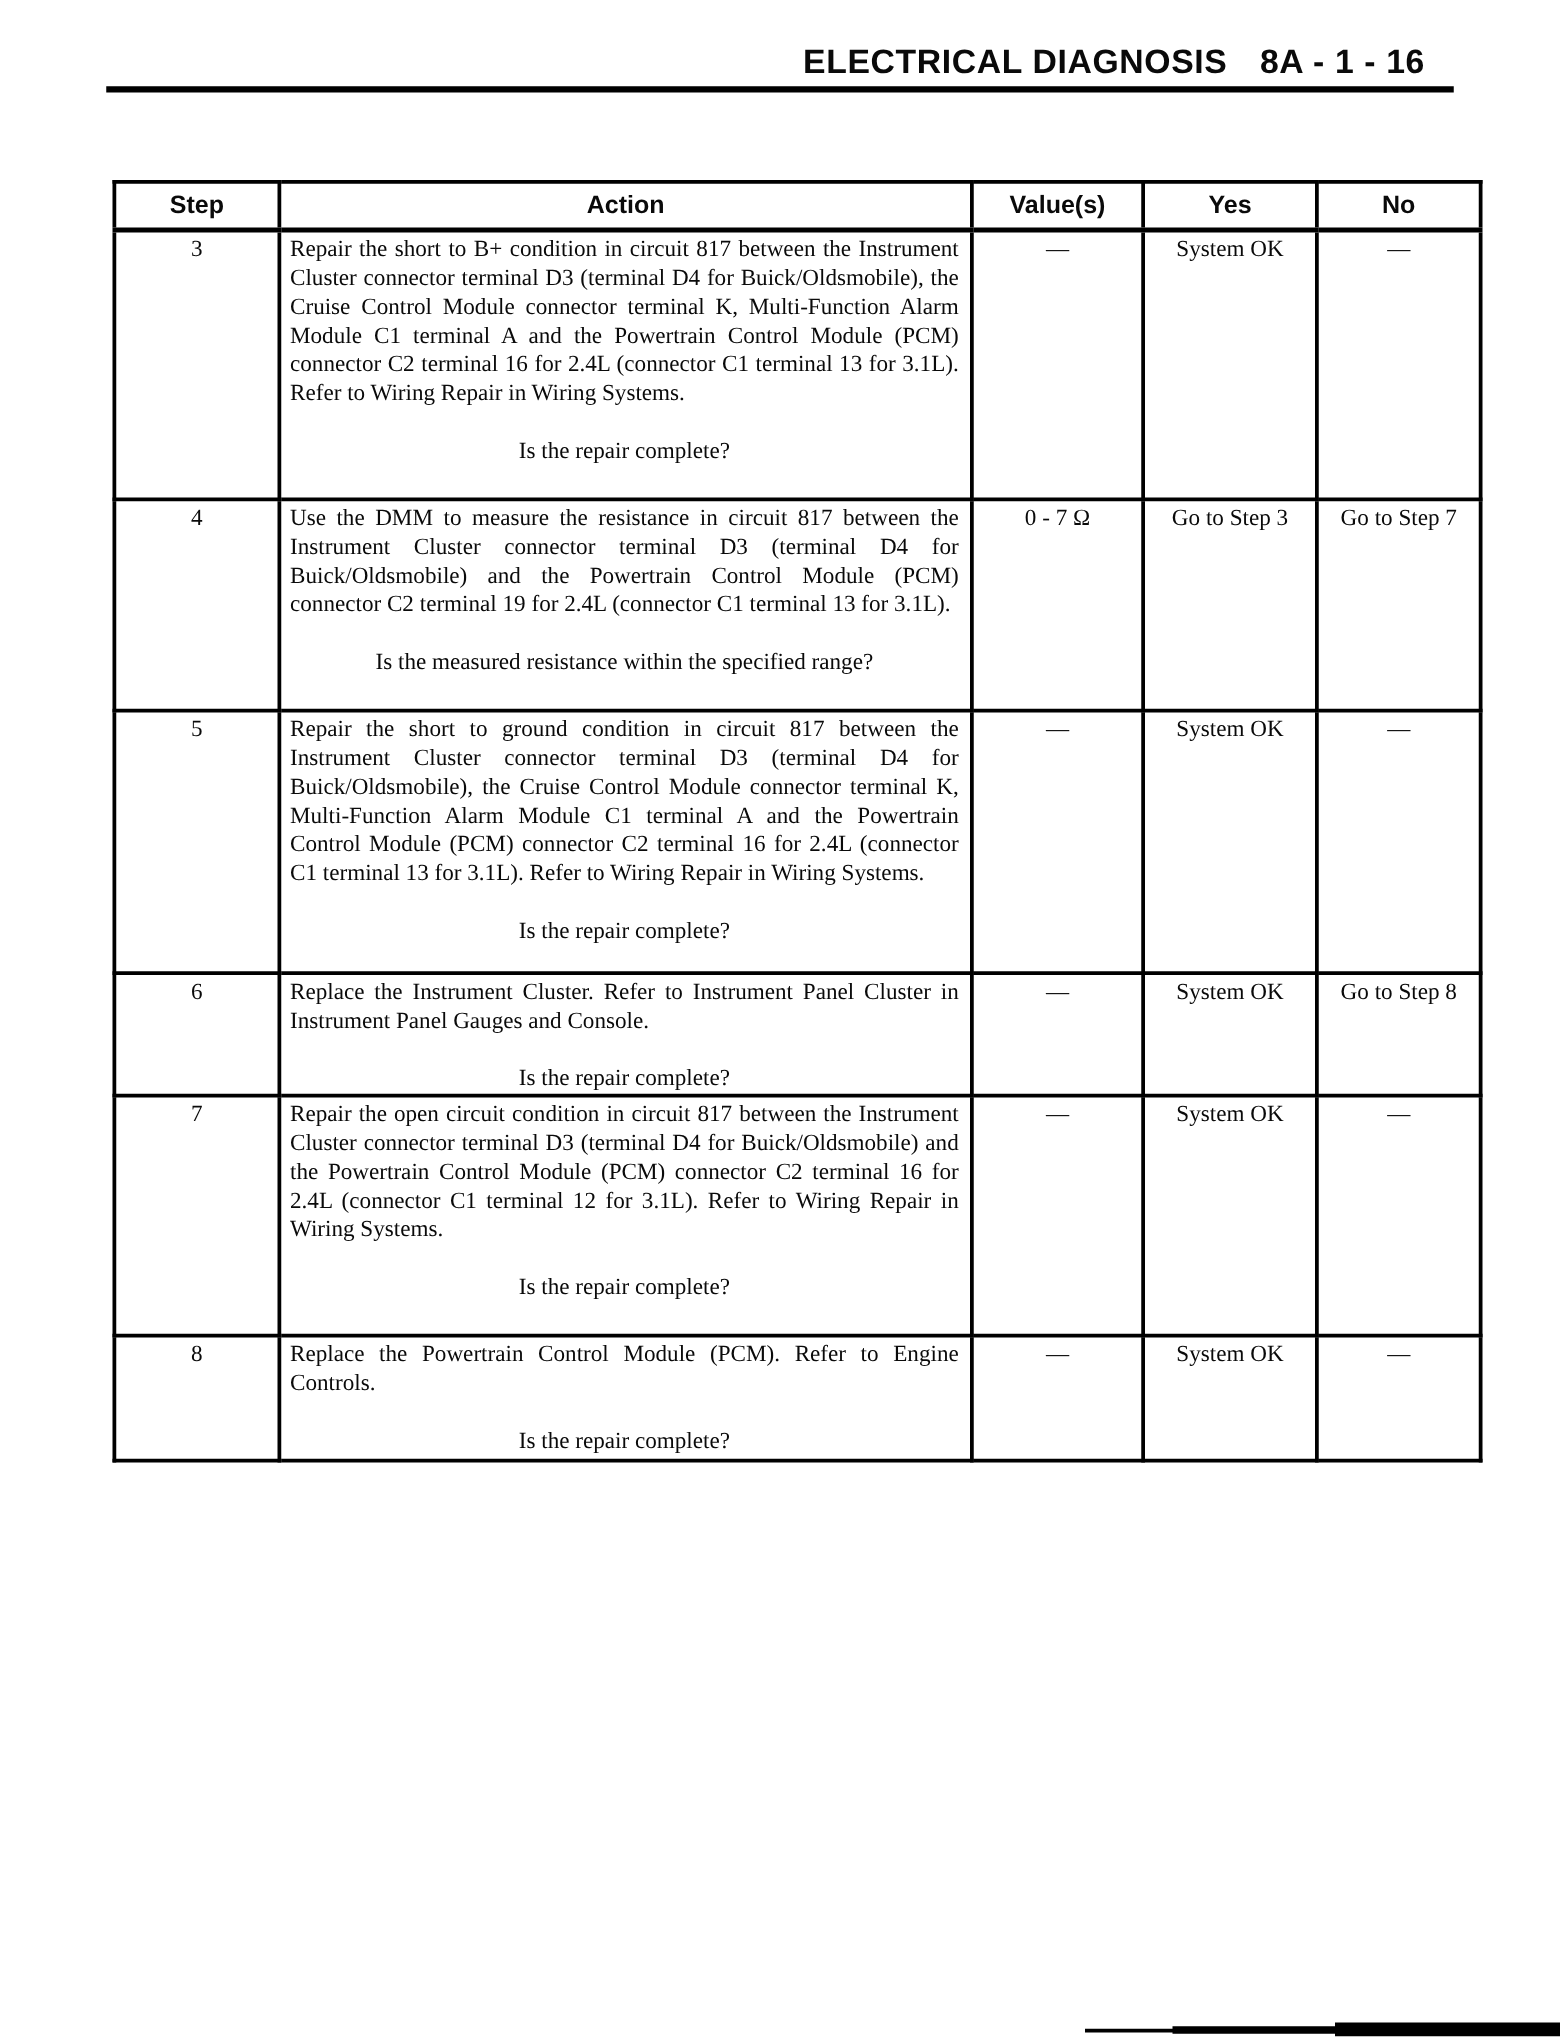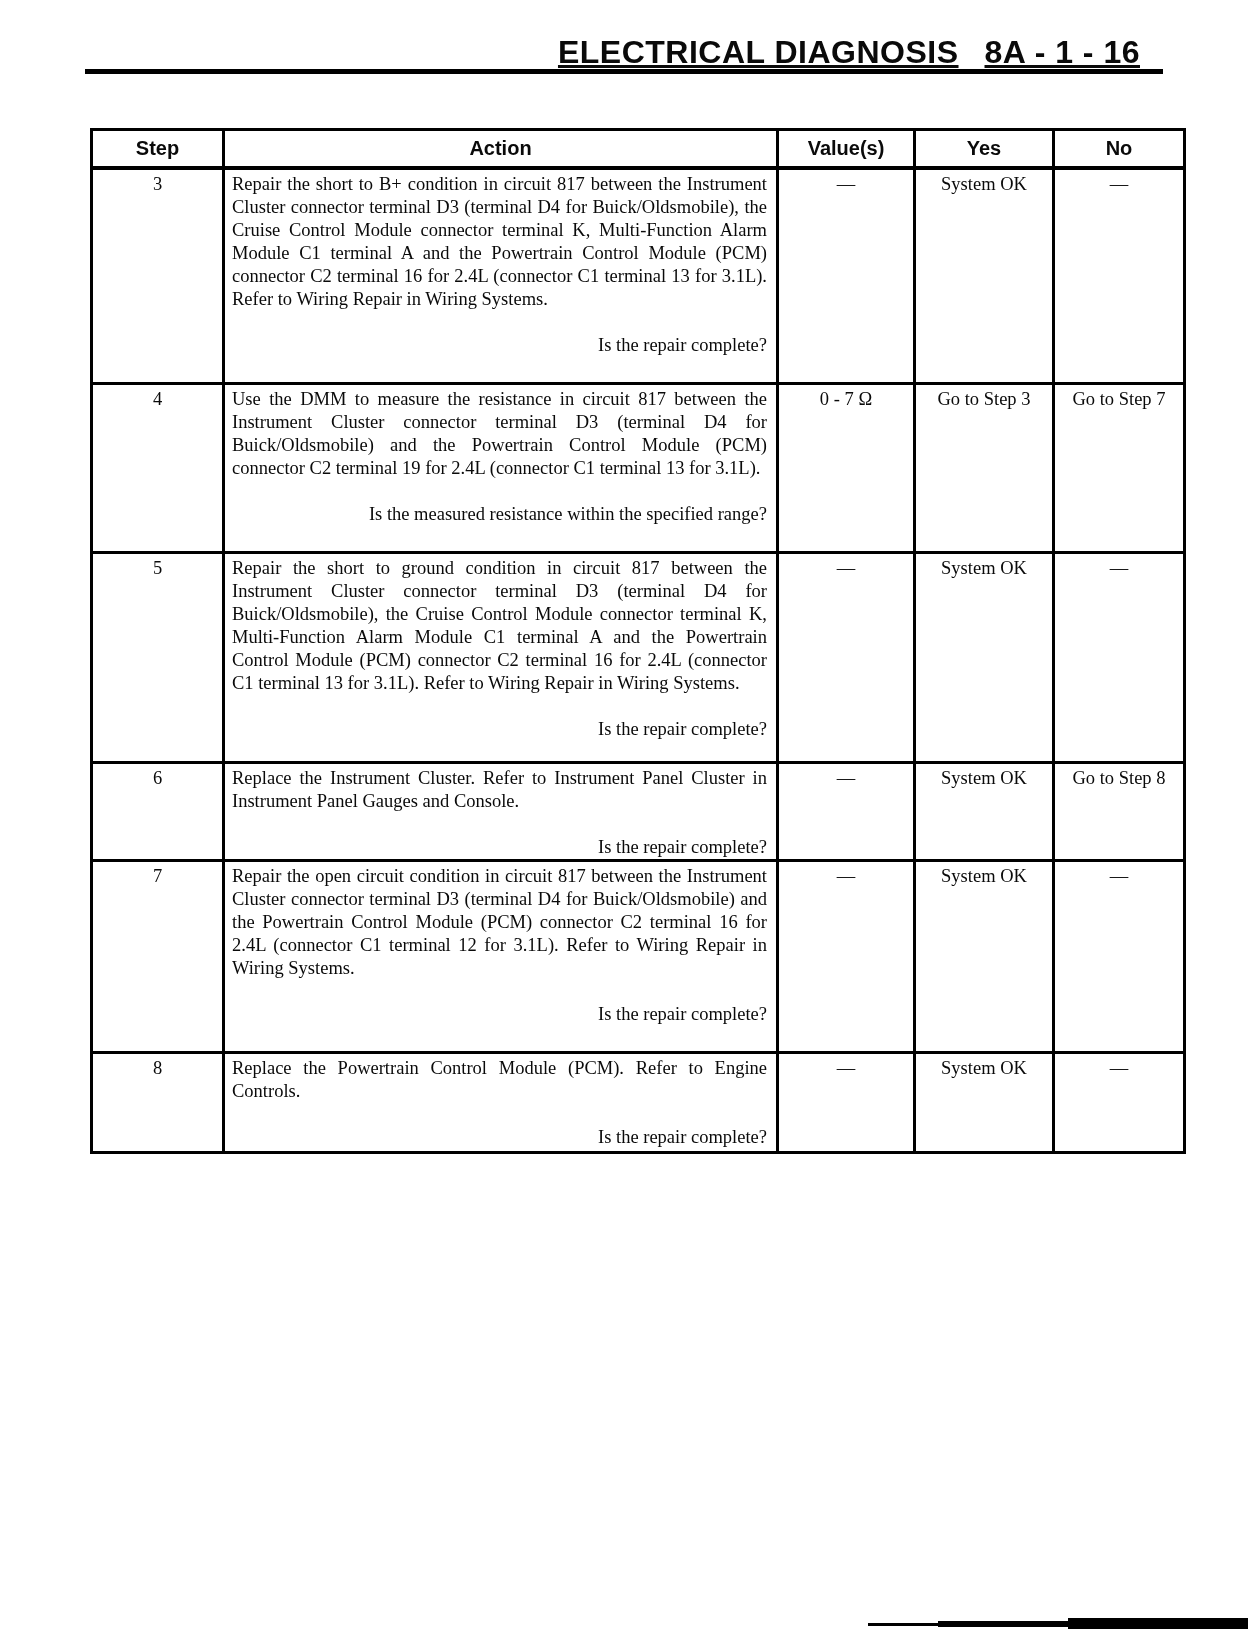--- a/index.html
+++ b/index.html
@@ -15,38 +15,37 @@
     color: #0a0a0a;
   }
   .page-header {
     position: absolute;
     top: 34px;
     left: 0;
     width: 1140px;
     text-align: right;
     font-family: "Liberation Sans", sans-serif;
     font-weight: bold;
-    font-size: 32px;
+    font-size: 27px;
     letter-spacing: 0.5px;
     white-space: nowrap;
-    text-decoration: underline;
   }
   .page-header .hdr-title { margin-right: 26px; }
   .header-rule {
     position: absolute;
     top: 69px;
     left: 85px;
     width: 1078px;
     height: 5px;
     background: #000;
   }
   table.diag {
     position: absolute;
     left: 90px;
-    top: 128px;
+    top: 144px;
     width: 1093px;
     border-collapse: collapse;
     table-layout: fixed;
   }
   table.diag th, table.diag td {
     border: 3px solid #000;
     vertical-align: top;
     overflow: hidden;
   }
   table.diag th {
@@ -60,21 +59,21 @@
     padding: 2px 0;
   }
   table.diag td {
     font-family: "Liberation Serif", serif;
     font-size: 18.5px;
     line-height: 23px;
     padding-top: 3px;
   }
   .c-step  { text-align: center; }
   .c-action { text-align: justify; padding: 2px 9px 0 7px; }
-  .c-action .q { margin-top: 23px; text-align: right; }
+  .c-action .q { margin-top: 23px; text-align: center; }
   .c-val, .c-yes, .c-no { text-align: center; }
   tbody tr:nth-child(1) { height: 215px; }
   tbody tr:nth-child(2) { height: 169px; }
   tbody tr:nth-child(3) { height: 210px; }
   tbody tr:nth-child(4) { height: 98px;  }
   tbody tr:nth-child(5) { height: 192px; }
   tbody tr:nth-child(6) { height: 100px; }
   .scan-bar {
     position: absolute;
     top: 1618px;

